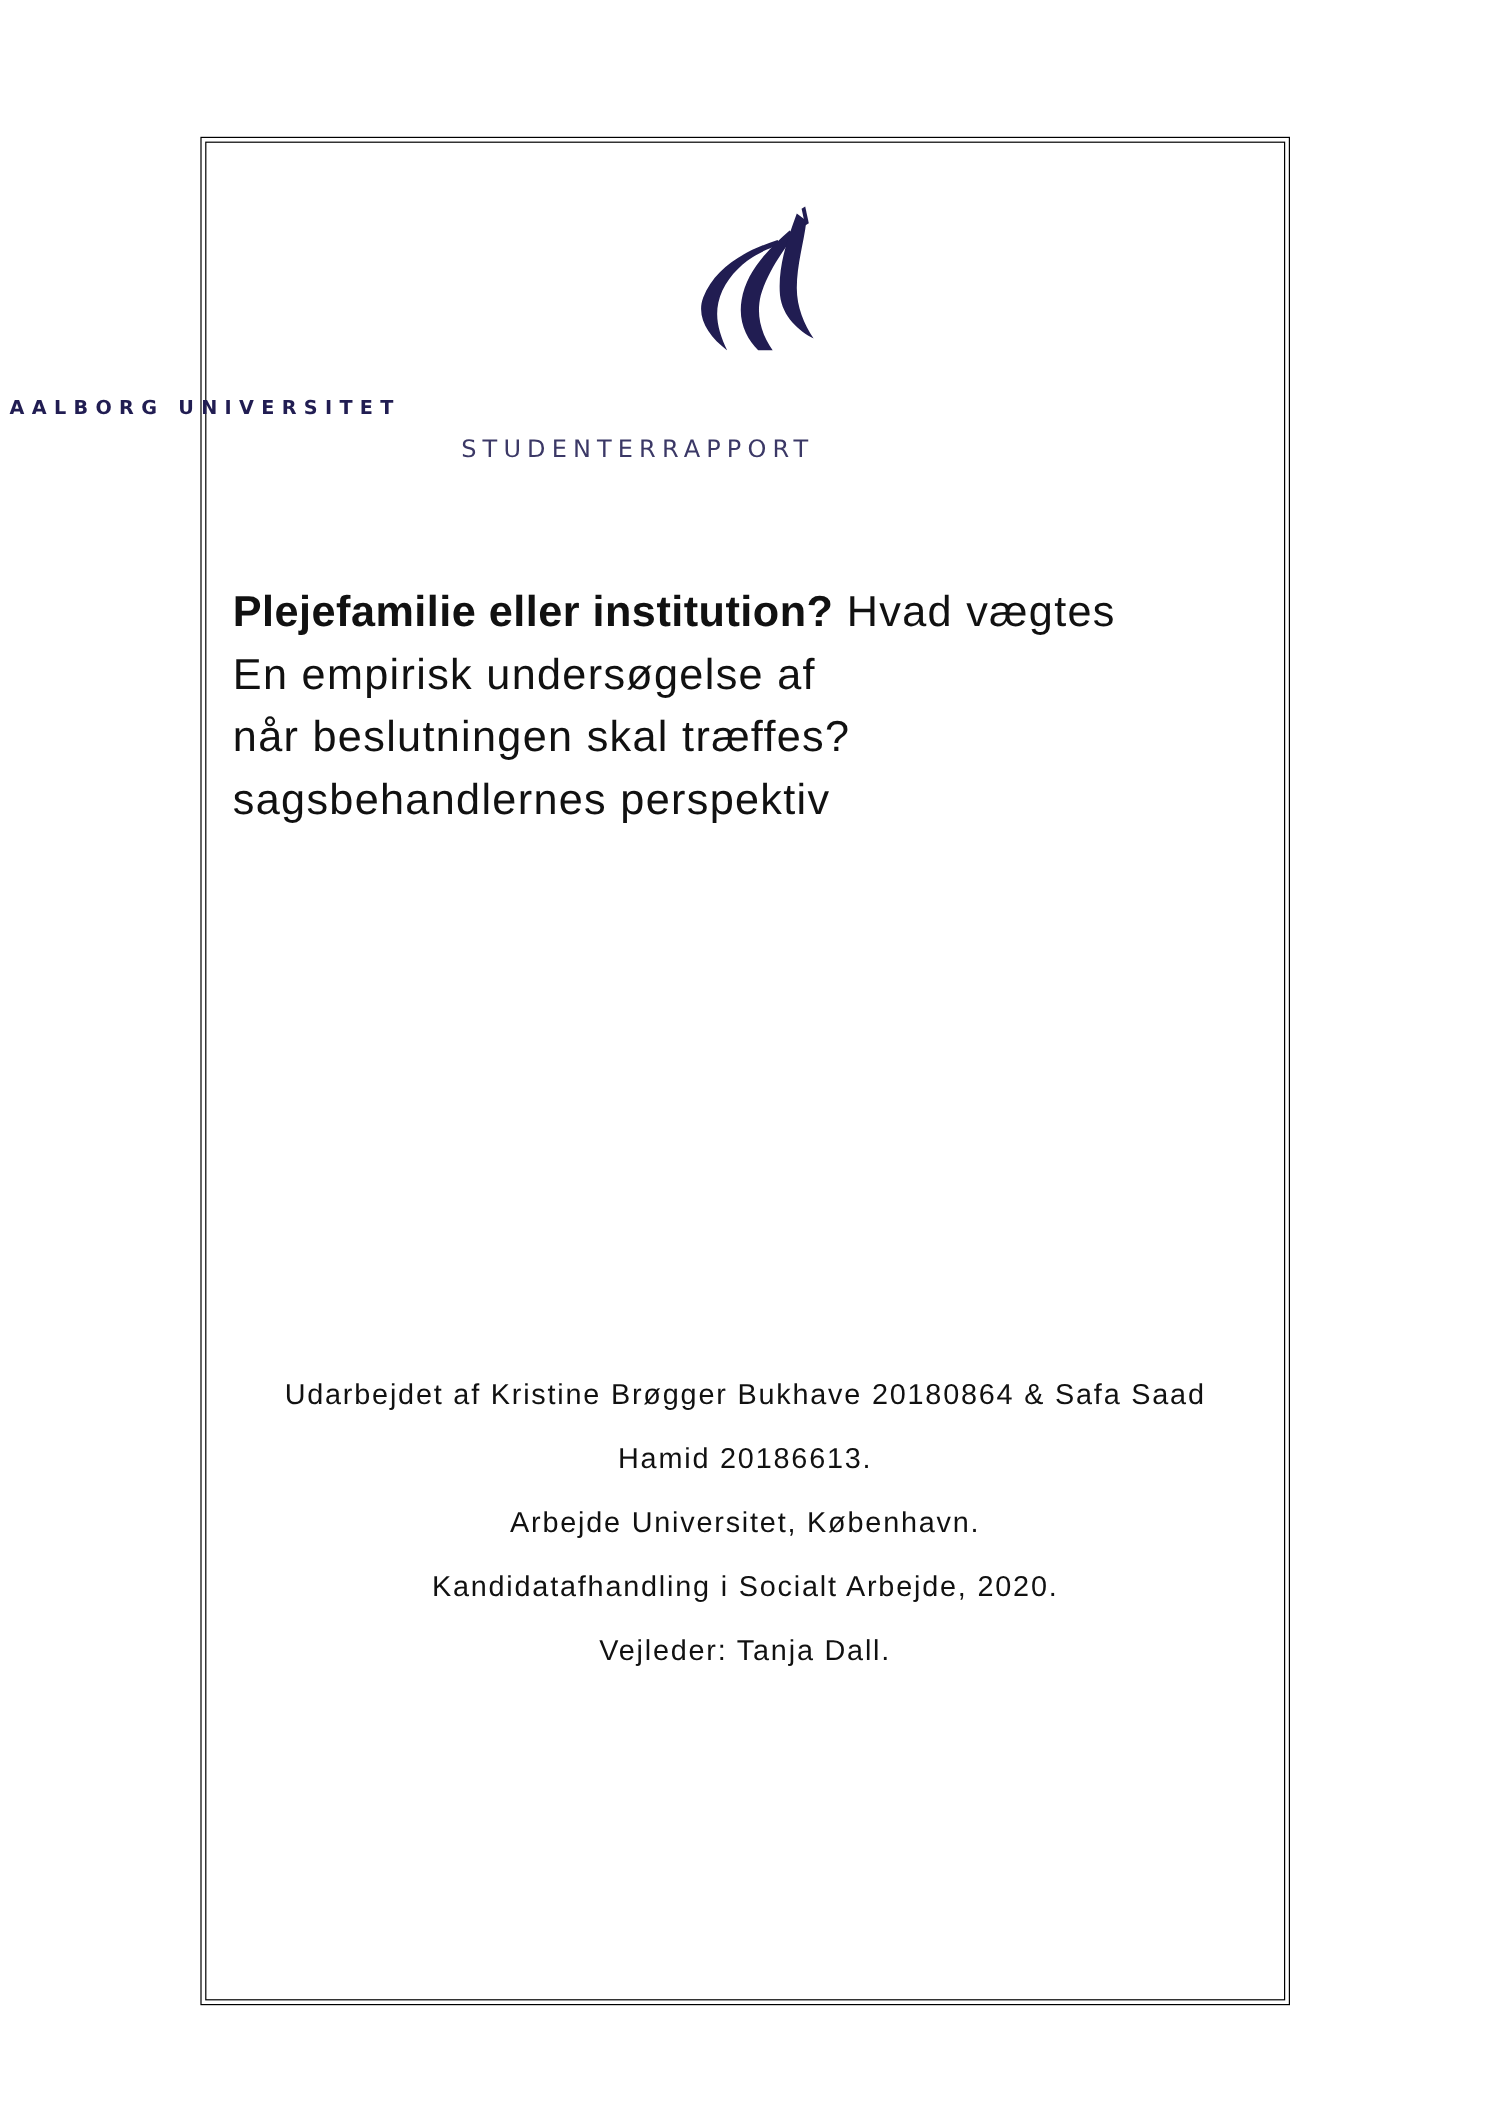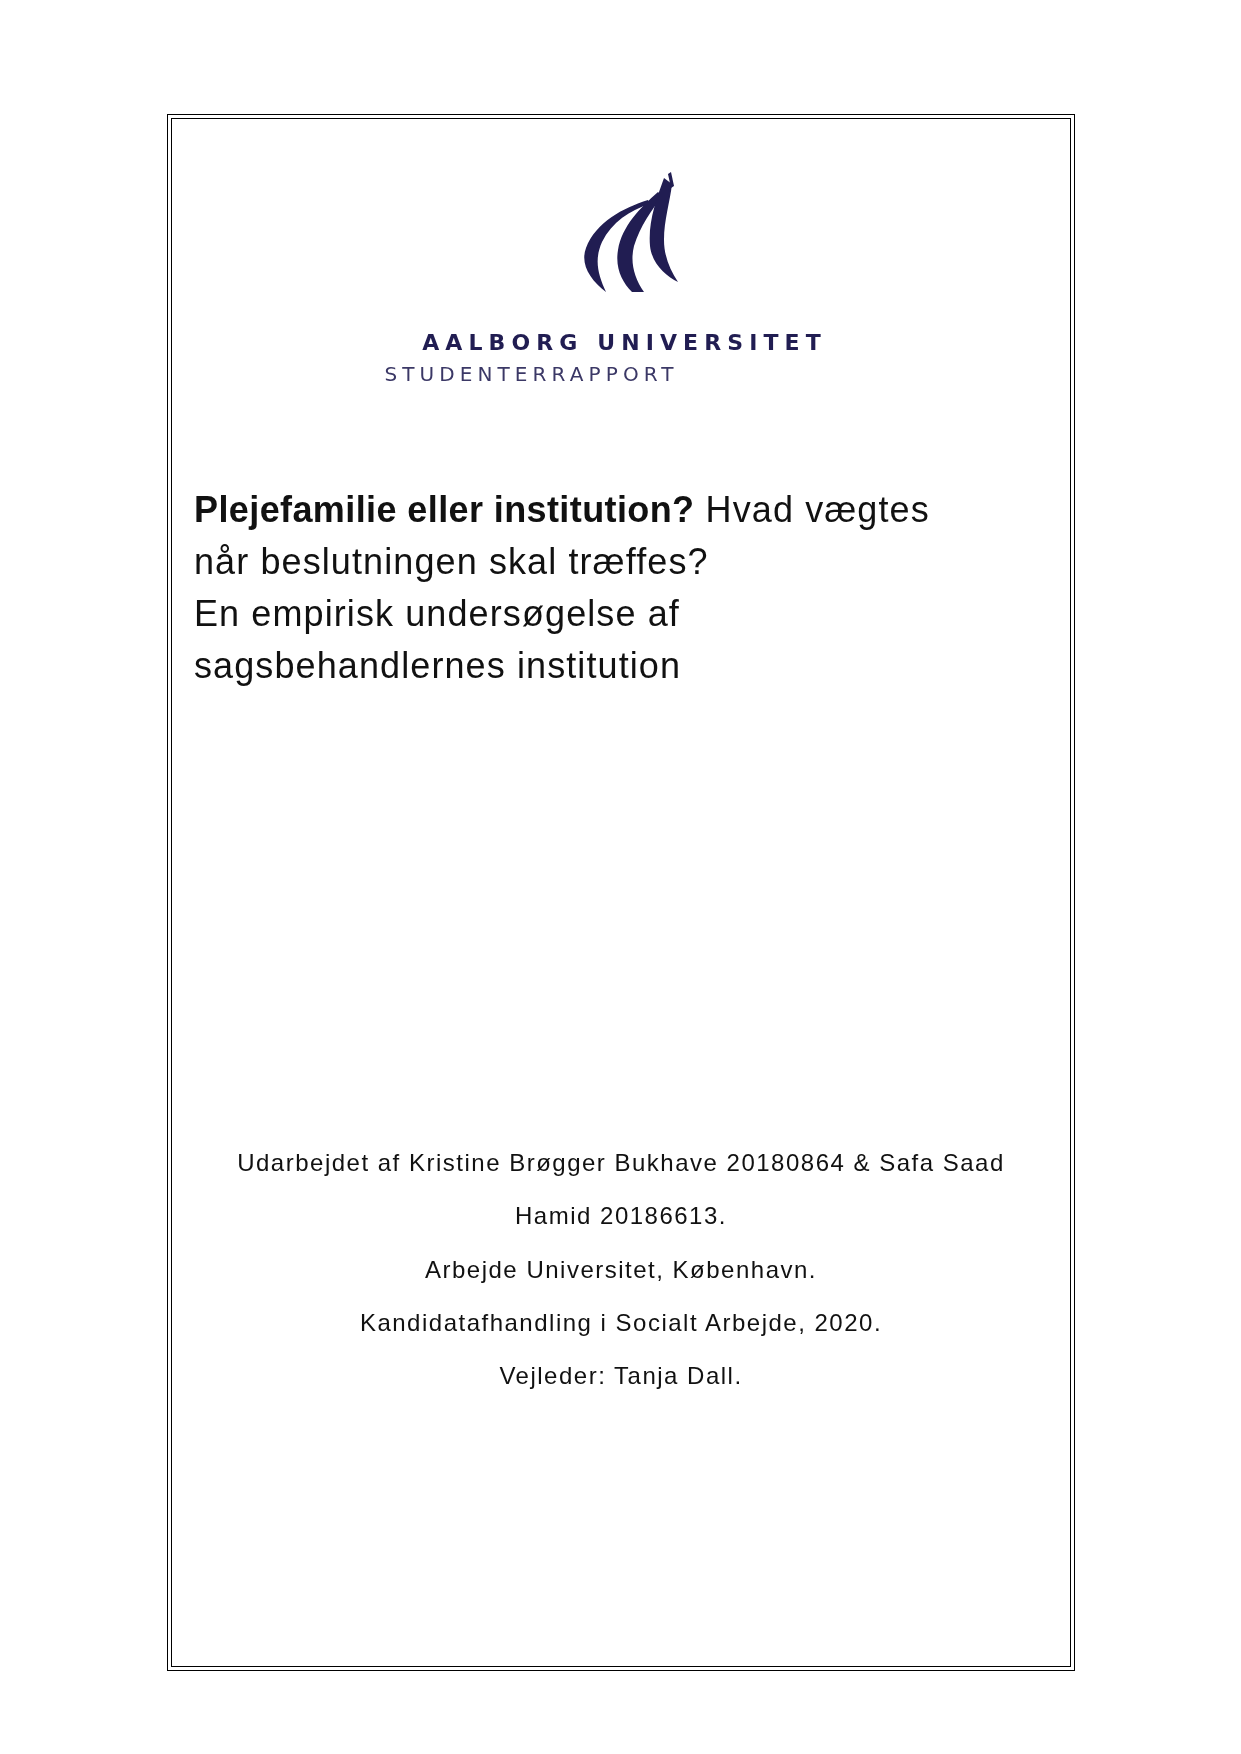--- a/index.html
+++ b/index.html
@@ -9,22 +9,22 @@
       border: 1.6px solid #000; box-sizing: border-box;
     }
     .frame-inner {
       position: absolute; left: 3px; top: 3px; right: 3px; bottom: 3px;
       border: 1.6px solid #000;
     }
     .logo {
       position: absolute; left: 578px; top: 170px; width: 118px; height: 122px;
     }
     .uni-name {
-      position: absolute; left: 0; width: 1241px; top: 330px; text-align: center;
-      font-family: "DejaVu Sans", sans-serif; font-weight: bold; font-size: 22px;
+      position: absolute; left: 0; width: 1241px; top: 330px; 
+      font-family: "DejaVu Sans", sans-serif; font-weight: bold; font-size: 16px;
       letter-spacing: 6.1px; color: #211d52; padding-left: 8px; box-sizing: border-box;
     }
     .uni-sub {
       position: absolute; left: 0; width: 1055px; top: 362px; text-align: center;
       font-family: "DejaVu Sans", sans-serif; font-size: 20px;
       letter-spacing: 5.1px; color: #3b3866; padding-left: 8px; box-sizing: border-box;
     }
     .title {
       position: absolute; left: 194px; top: 484px; width: 860px;
       font-family: "Liberation Sans", sans-serif; font-size: 36px;
@@ -58,23 +58,23 @@
       <path d="M90 4 L93 2 L96 16 L93 18 Z"></path>
     </g>
   </svg>
 </div>
 
 <div class="uni-name">AALBORG UNIVERSITET</div>
 <div class="uni-sub">STUDENTERRAPPORT</div>
 
 <div class="title">
   <span class="line"><span class="bold">Plejefamilie eller institution?</span><span> Hvad vægtes</span></span>
+  <span class="line">En empirisk undersøgelse af</span>
   <span class="line">når beslutningen skal træffes?</span>
-  <span class="line">En empirisk undersøgelse af</span>
-  <span class="line">sagsbehandlernes institution</span>
+  <span class="line">sagsbehandlernes perspektiv</span>
 </div>
 
 <div class="meta">
   <span class="line">Udarbejdet af Kristine Brøgger Bukhave 20180864 &amp; Safa Saad</span>
   <span class="line">Hamid 20186613.</span>
   <span class="line">Arbejde Universitet, København.</span>
   <span class="line">Kandidatafhandling i Socialt Arbejde, 2020.</span>
   <span class="line">Vejleder: Tanja Dall.</span>
 </div>
 

